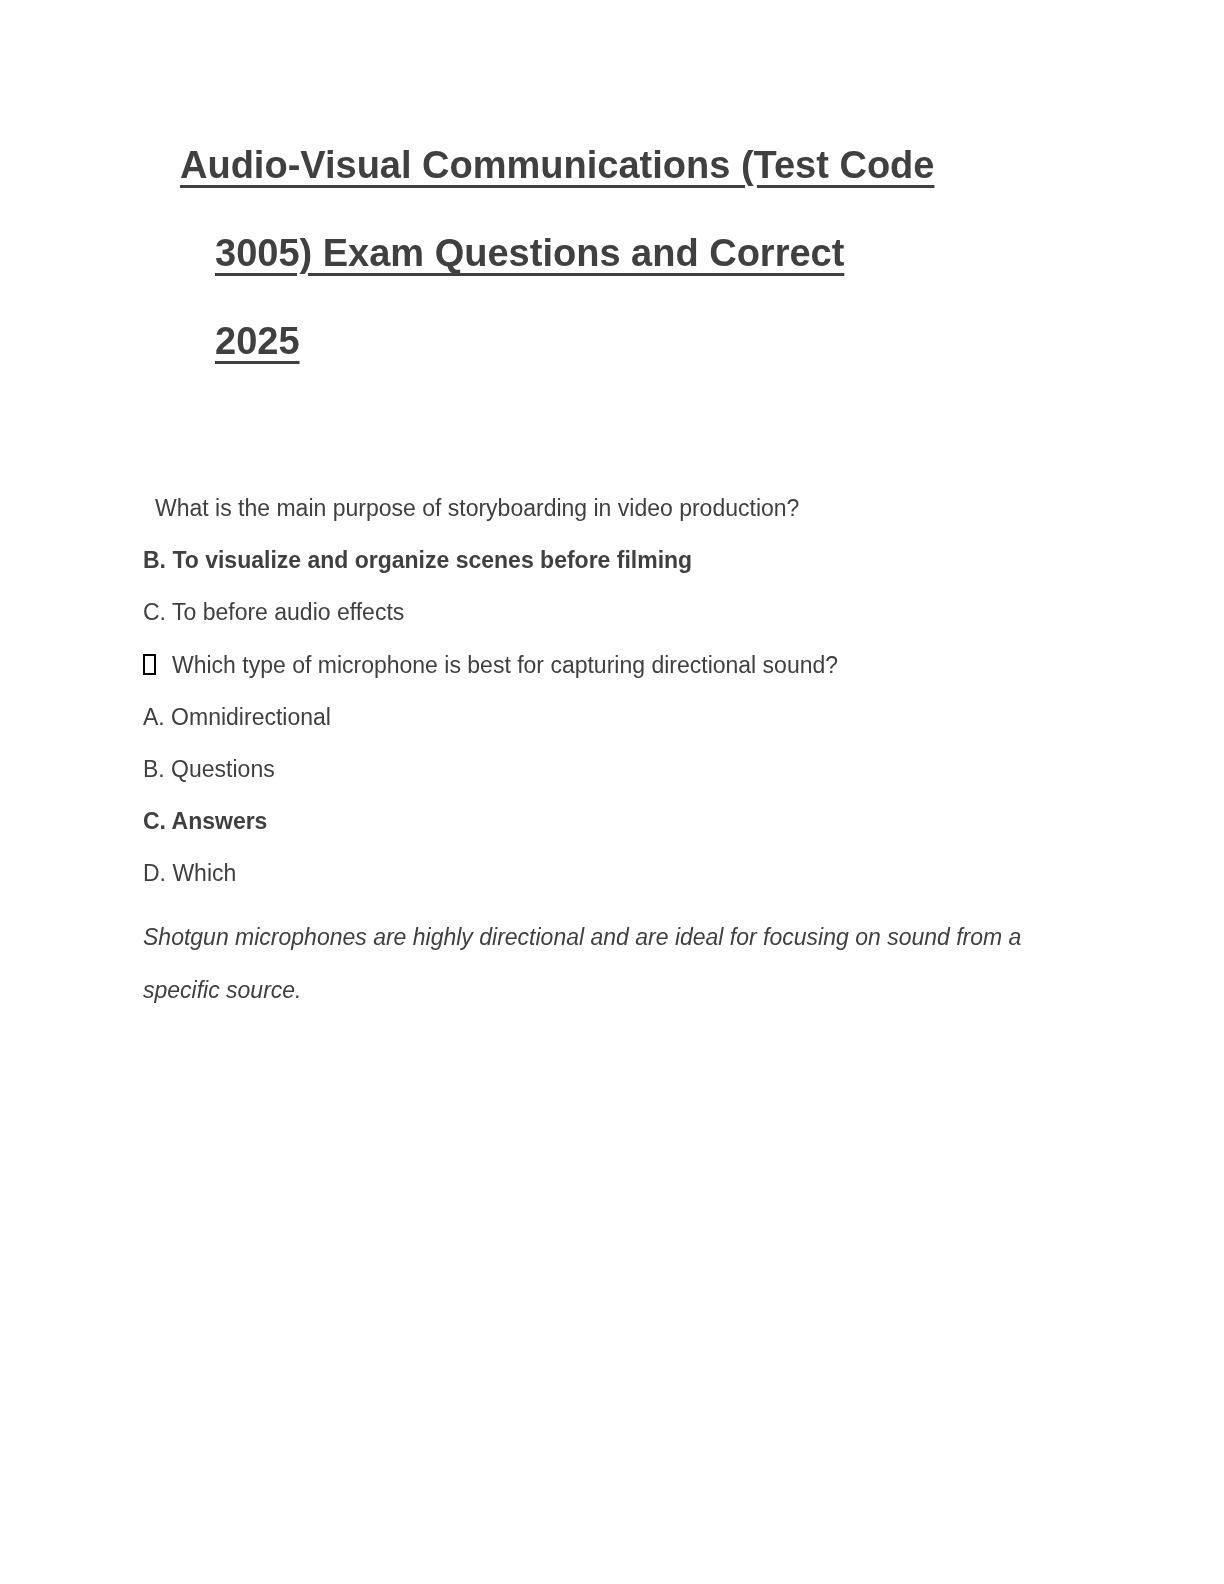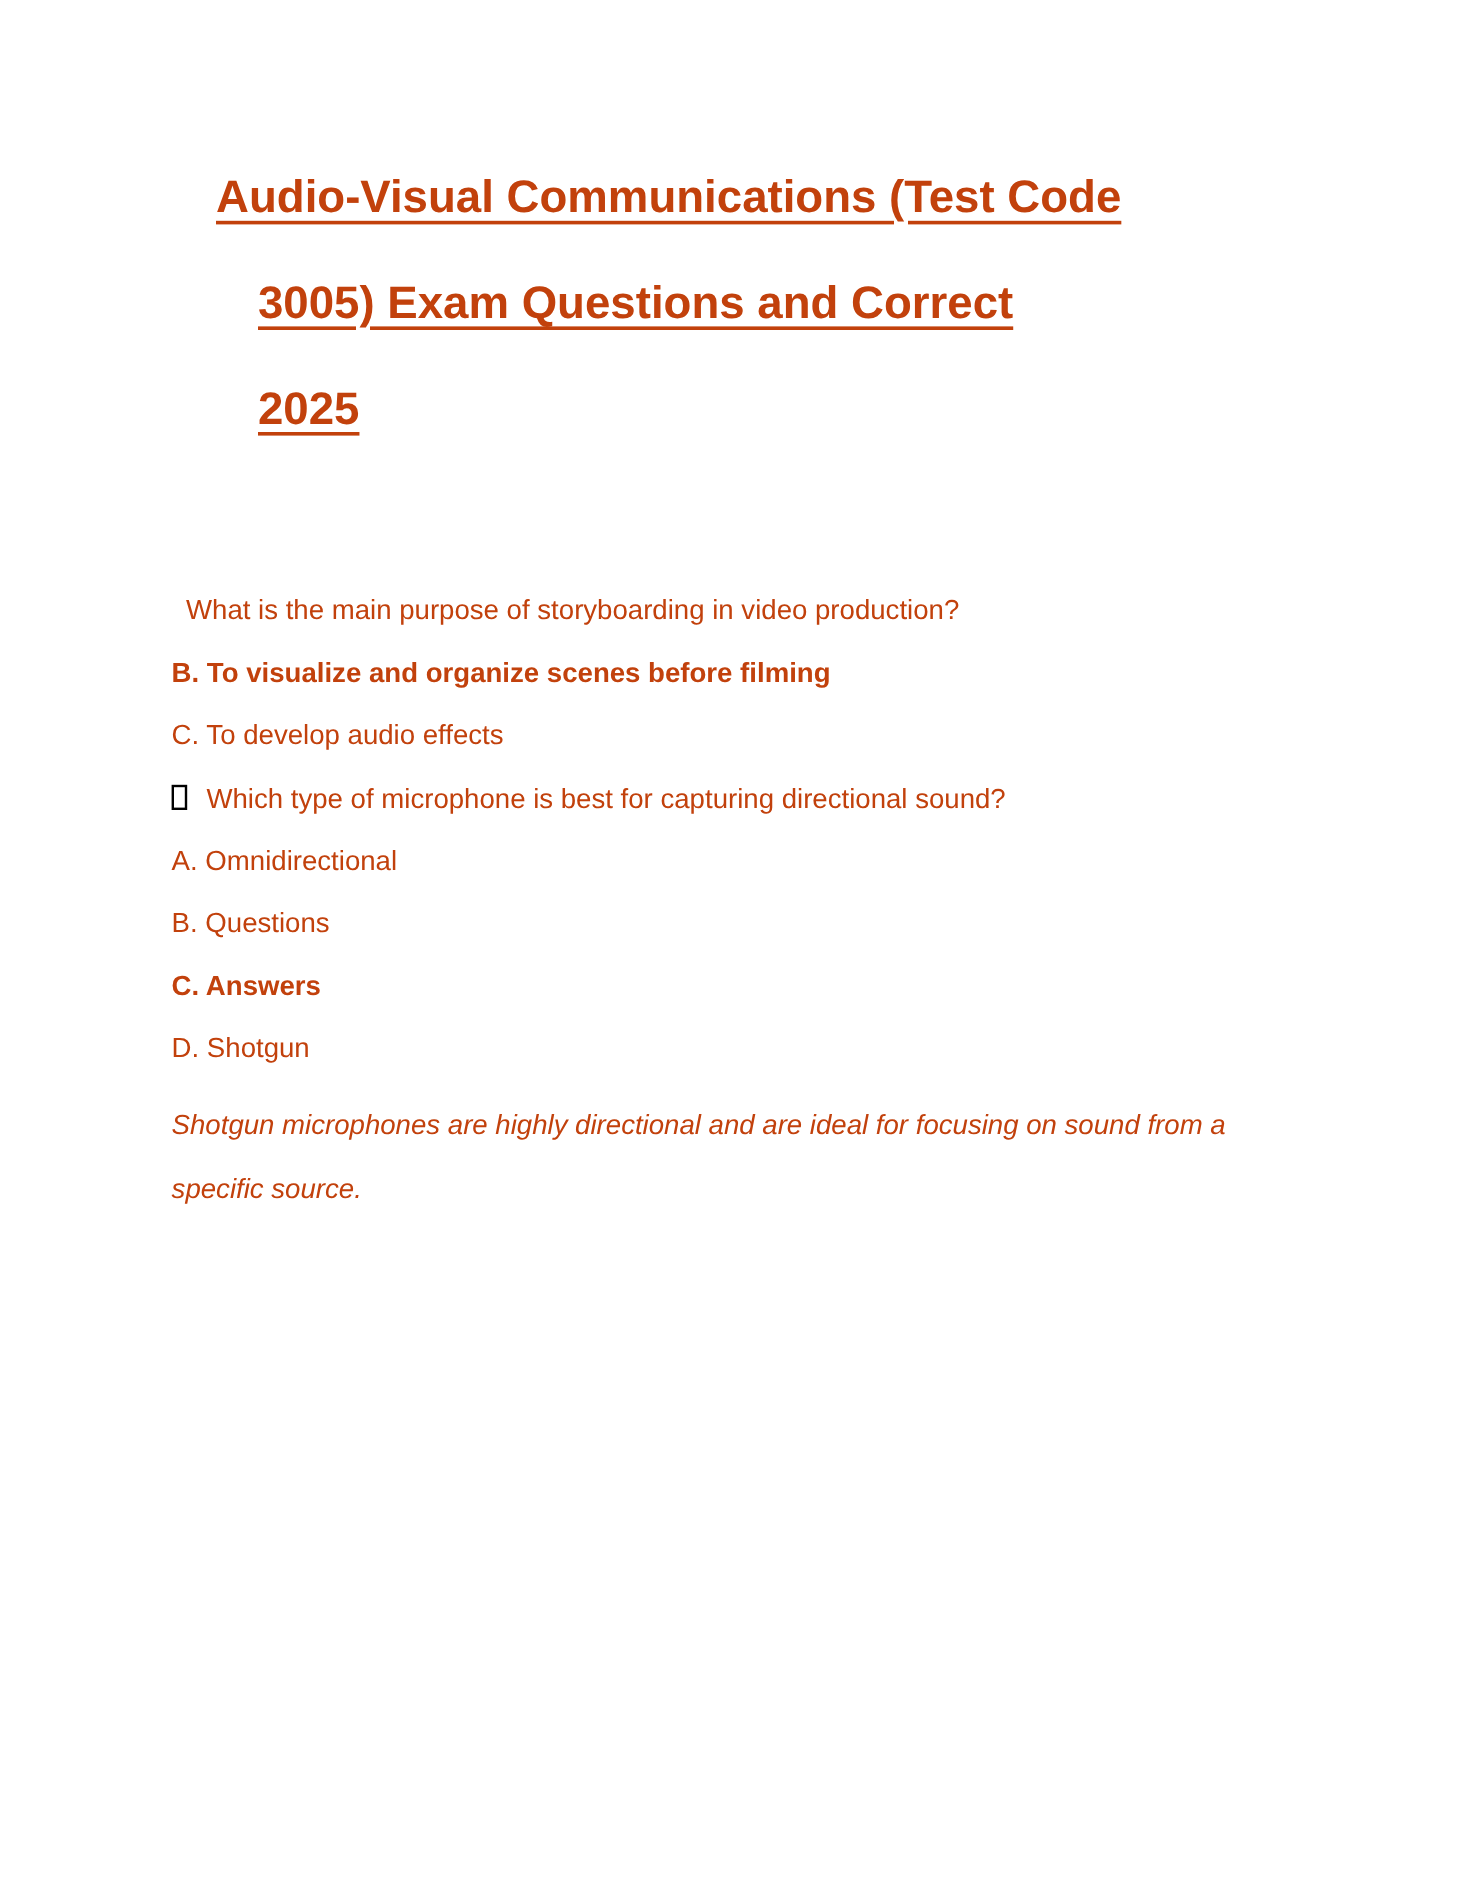--- a/index.html
+++ b/index.html
@@ -7,21 +7,21 @@
     margin: 0;
     padding: 0;
     background: #ffffff;
   }
   .page {
     position: relative;
     width: 1224px;
     height: 1584px;
     background: #ffffff;
     font-family: "Liberation Sans", sans-serif;
-    color: #c2410c;
+    color: #404040;
     overflow: hidden;
   }
   .title-block {
     margin: 140px 0 0 215px;
     width: 880px;
   }
   .title-line {
     font-size: 38px;
     font-weight: bold;
     line-height: 50px;
@@ -77,27 +77,27 @@
     <div class="title-line first">Audio-Visual Communications (Test Code</div>
     <div class="title-line">3005) Exam Questions and Correct</div>
     <div class="title-line">2025</div>
   </div>
 
   <div class="content">
 
     <div class="question-block">
       <p class="question leading-indent">What is the main purpose of storyboarding in video production?</p>
       <p class="option bold">B. To visualize and organize scenes before filming</p>
-      <p class="option">C. To develop audio effects</p>
+      <p class="option">C. To before audio effects</p>
     </div>
 
     <div class="question-block">
       <p class="question"><span class="notdef-box"></span><span>Which type of microphone is best for capturing directional sound?</span></p>
       <p class="option">A. Omnidirectional</p>
       <p class="option">B. Questions</p>
       <p class="option bold">C. Answers</p>
-      <p class="option">D. Shotgun</p>
+      <p class="option">D. Which</p>
       <p class="rationale">Shotgun microphones are highly directional and are ideal for focusing on sound from a specific source.</p>
     </div>
 
   </div>
 
 </div>
 
 </body></html>

